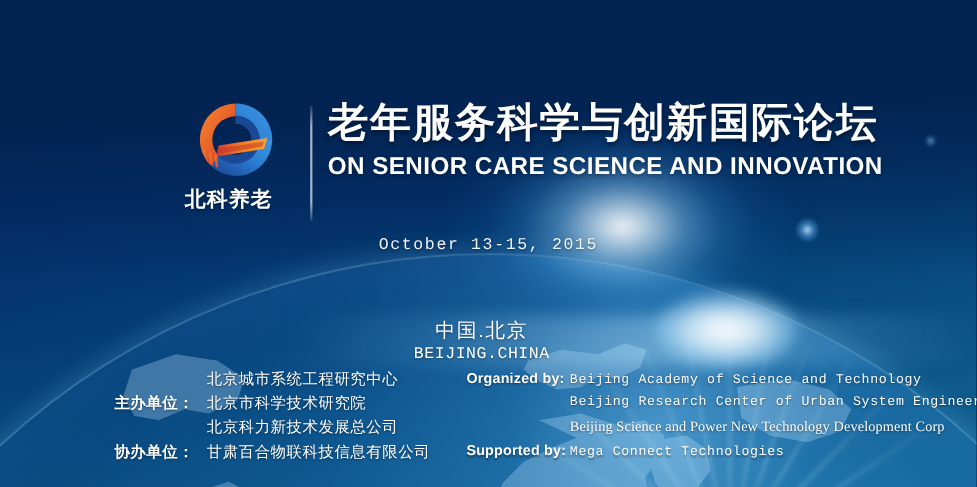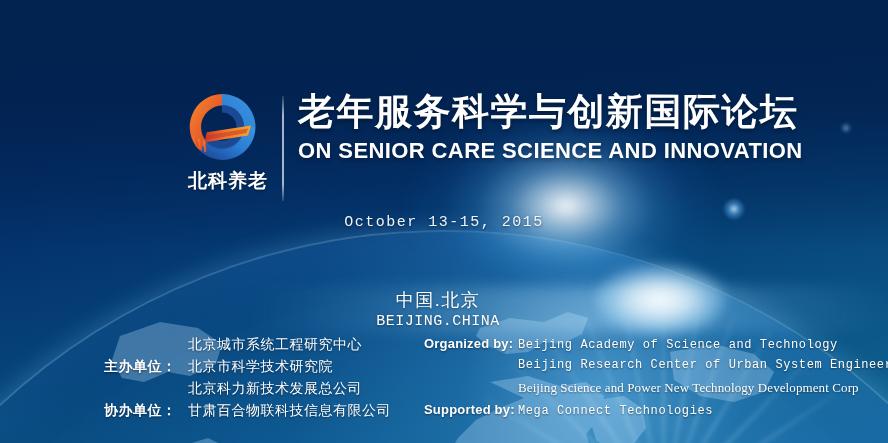--- a/index.html
+++ b/index.html
@@ -137,21 +137,21 @@
   .sparkle.s2 { left:840px; top:122px; width:12px; height:12px; opacity:0.55; }
 
   
   .header {
     position:absolute;
     left:168px; top:88px;
     display:flex; align-items:flex-start;
   }
   .logo-block {
     width:100px;
-    display:flex; flex-direction:column; align-items:flex-end;
+    display:flex; flex-direction:column; align-items:flex-start;
   }
   .logo-mark { width:92px; height:78px; display:block; }
   .logo-cn {
     margin-top:2px;
     color:#ffffff;
     font-family:"Liberation Sans", sans-serif;
     font-size:19px; font-weight:bold;
     letter-spacing:1px;
     white-space:nowrap;
     text-shadow:0 1px 2px rgba(0,0,0,0.45);

